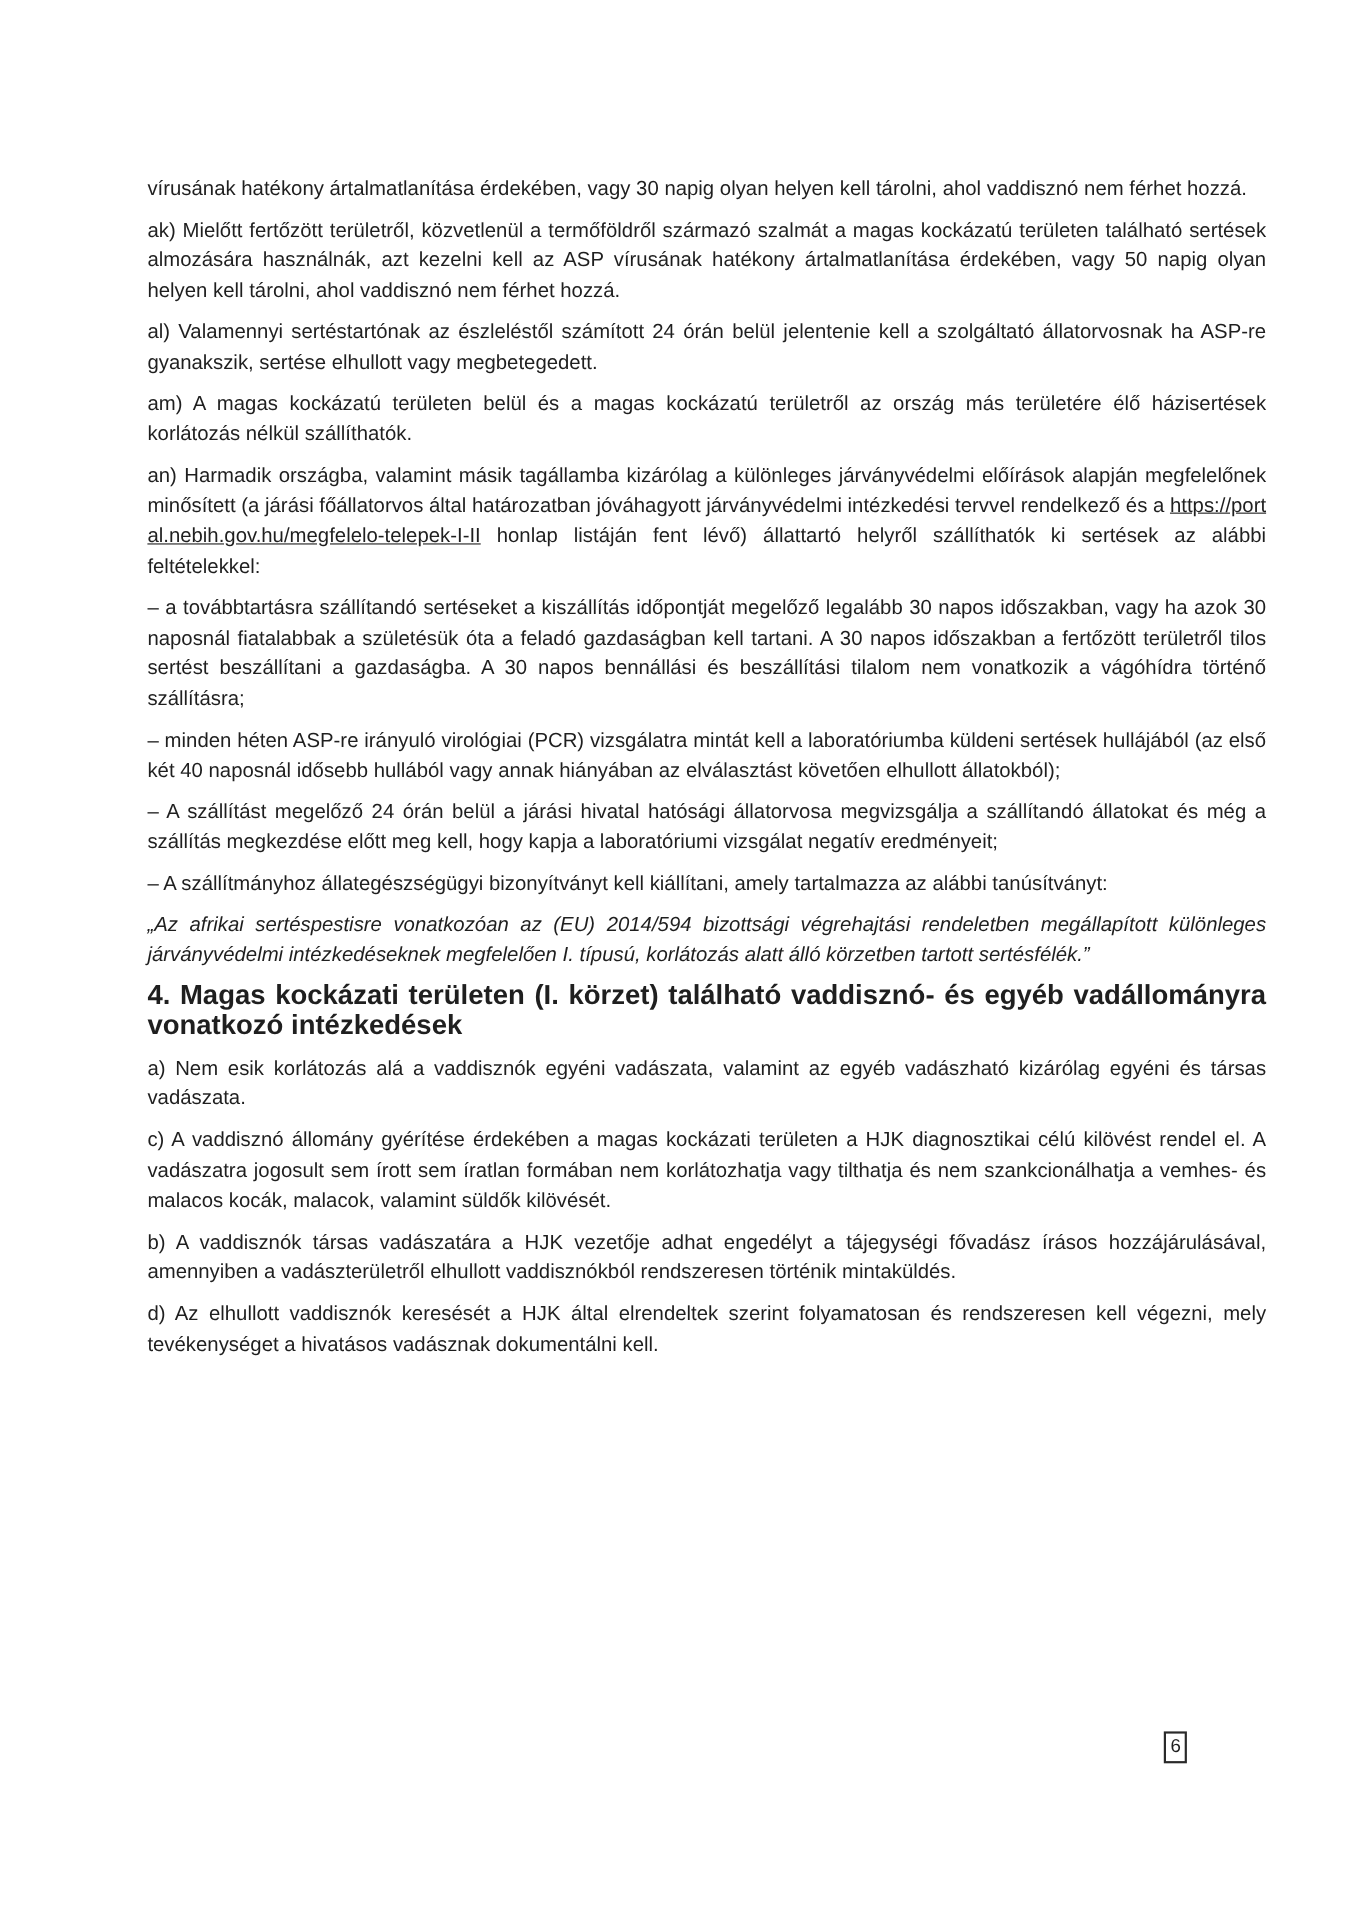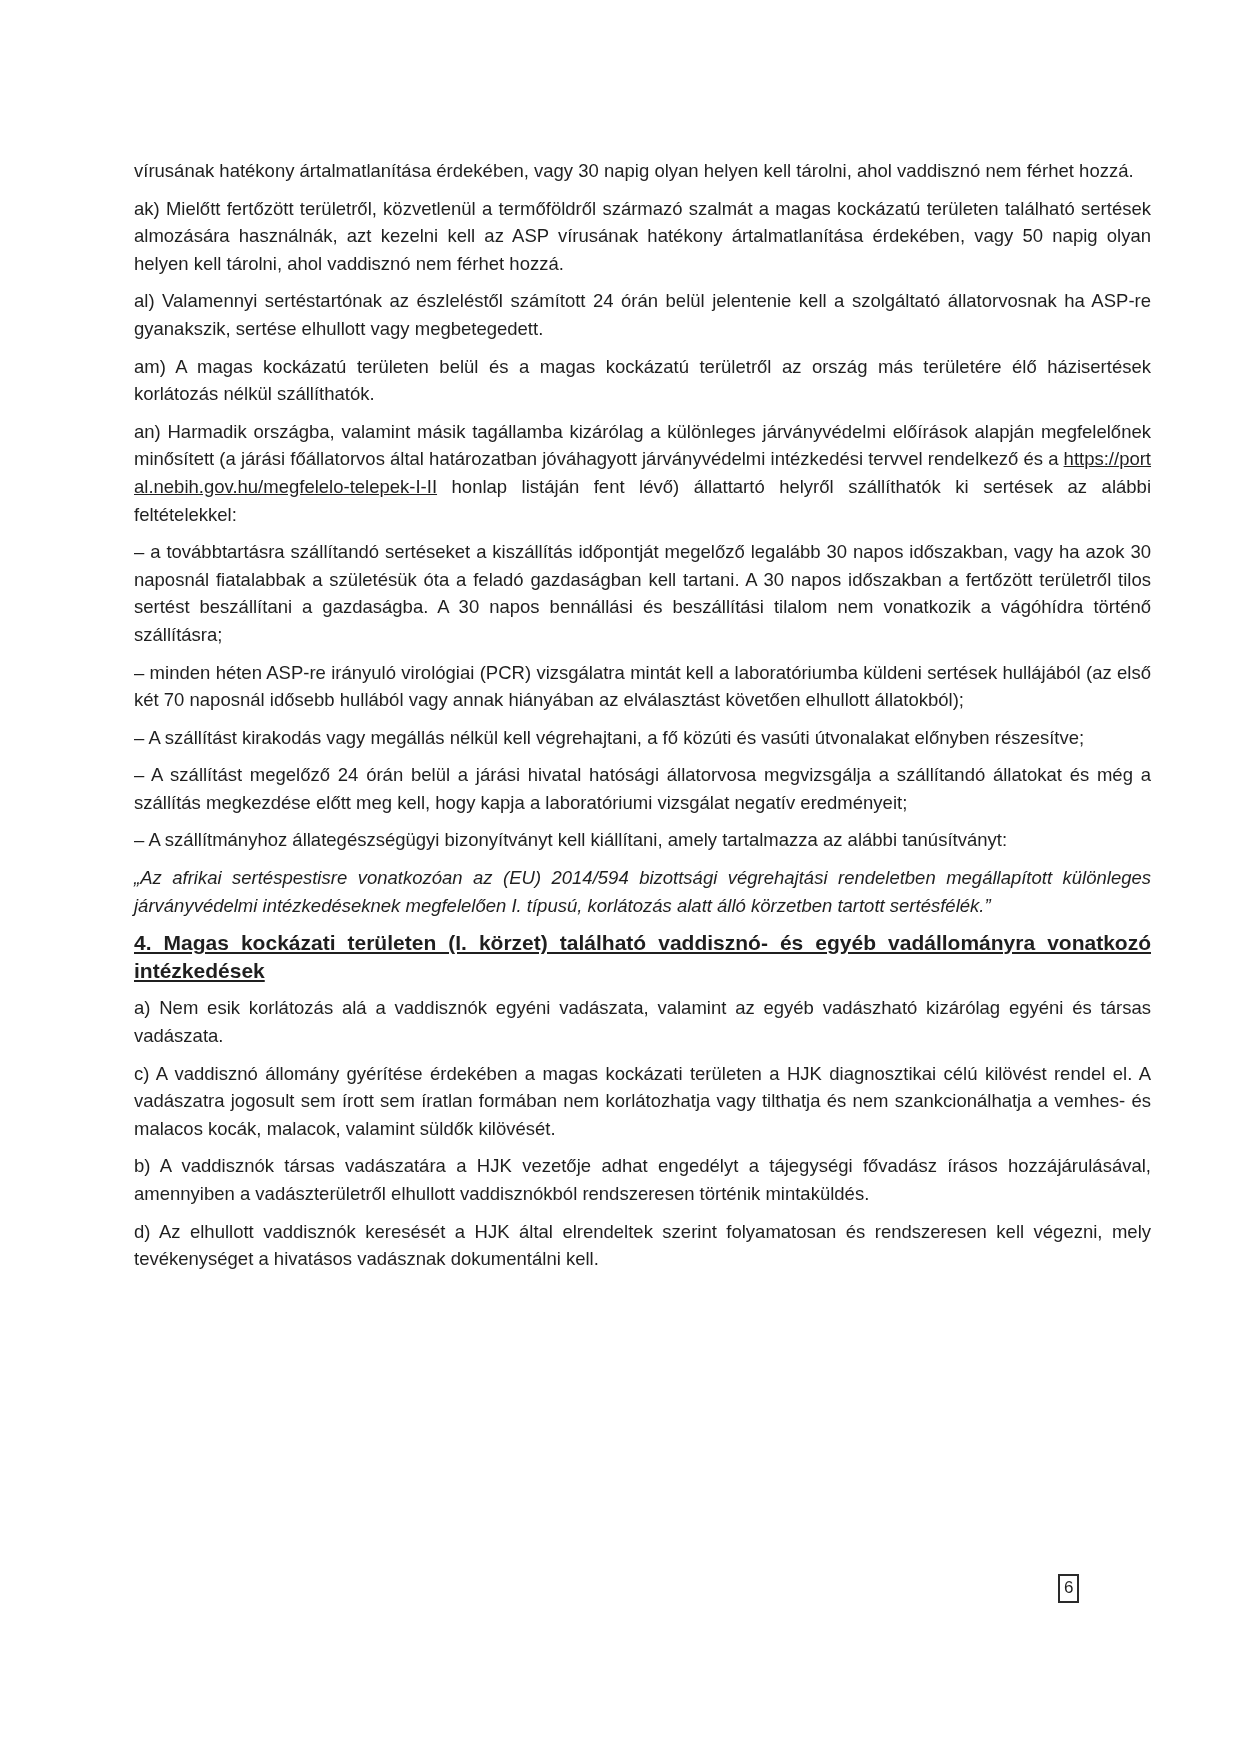--- a/index.html
+++ b/index.html
@@ -20,25 +20,24 @@
     line-height: 27.6px;
     color: #1f1f1f;
     overflow: hidden;
   }
   .page p {
     margin: 0 0 10px 0;
     text-align: justify;
   }
   .section-heading {
     font-weight: bold;
-    font-size: 21px;
+    font-size: 25px;
     line-height: 27.6px;
     margin: 0 0 10px 0;
     text-align: justify;
-    text-decoration: underline;
   }
   .quote {
     font-style: italic;
   }
   .doc-link {
     color: inherit;
     text-decoration: underline;
     word-break: break-all;
   }
   .page-number-box {
@@ -62,24 +61,23 @@
   <p>ak) Mielőtt fertőzött területről, közvetlenül a termőföldről származó szalmát a magas kockázatú területen található sertések almozására használnák, azt kezelni kell az ASP vírusának hatékony ártalmatlanítása érdekében, vagy 50 napig olyan helyen kell tárolni, ahol vaddisznó nem férhet hozzá.</p>
 
   <p>al) Valamennyi sertéstartónak az észleléstől számított 24 órán belül jelentenie kell a szolgáltató állatorvosnak ha ASP-re gyanakszik, sertése elhullott vagy megbetegedett.</p>
 
   <p>am) A magas kockázatú területen belül és a magas kockázatú területről az ország más területére élő házisertések korlátozás nélkül szállíthatók.</p>
 
   <p><span>an) Harmadik országba, valamint másik tagállamba kizárólag a különleges járványvédelmi előírások alapján megfelelőnek minősített (a járási főállatorvos által határozatban jóváhagyott járványvédelmi intézkedési tervvel rendelkező és a </span><a href="#" class="doc-link">https://portal.nebih.gov.hu/megfelelo-telepek-I-II</a><span> honlap listáján fent lévő) állattartó helyről szállíthatók ki sertések az alábbi feltételekkel:</span></p>
 
   <p>– a továbbtartásra szállítandó sertéseket a kiszállítás időpontját megelőző legalább 30 napos időszakban, vagy ha azok 30 naposnál fiatalabbak a születésük óta a feladó gazdaságban kell tartani. A 30 napos időszakban a fertőzött területről tilos sertést beszállítani a gazdaságba. A 30 napos bennállási és beszállítási tilalom nem vonatkozik a vágóhídra történő szállításra;</p>
 
-  <p>– minden héten ASP-re irányuló virológiai (PCR) vizsgálatra mintát kell a laboratóriumba küldeni sertések hullájából (az első két 70 naposnál idősebb hullából vagy annak hiányában az elválasztást követően elhullott állatokból);</p>
+  <p>– minden héten ASP-re irányuló virológiai (PCR) vizsgálatra mintát kell a laboratóriumba küldeni sertések hullájából (az első két 40 naposnál idősebb hullából vagy annak hiányában az elválasztást követően elhullott állatokból);</p>
 
 
-  <p>– A szállítást kirakodás vagy megállás nélkül kell végrehajtani, a fő közúti és vasúti útvonalakat előnyben részesítve;</p>
 
   <p>– A szállítást megelőző 24 órán belül a járási hivatal hatósági állatorvosa megvizsgálja a szállítandó állatokat és még a szállítás megkezdése előtt meg kell, hogy kapja a laboratóriumi vizsgálat negatív eredményeit;</p>
 
   <p>– A szállítmányhoz állategészségügyi bizonyítványt kell kiállítani, amely tartalmazza az alábbi tanúsítványt:</p>
 
   <p class="quote">„Az afrikai sertéspestisre vonatkozóan az (EU) 2014/594 bizottsági végrehajtási rendeletben megállapított különleges járványvédelmi intézkedéseknek megfelelően I. típusú, korlátozás alatt álló körzetben tartott sertésfélék.”</p>
 
   <p class="section-heading">4. Magas kockázati területen (I. körzet) található vaddisznó- és egyéb vadállományra vonatkozó intézkedések</p>
 
   <p>a) Nem esik korlátozás alá a vaddisznók egyéni vadászata, valamint az egyéb vadászható kizárólag egyéni és társas vadászata.</p>

